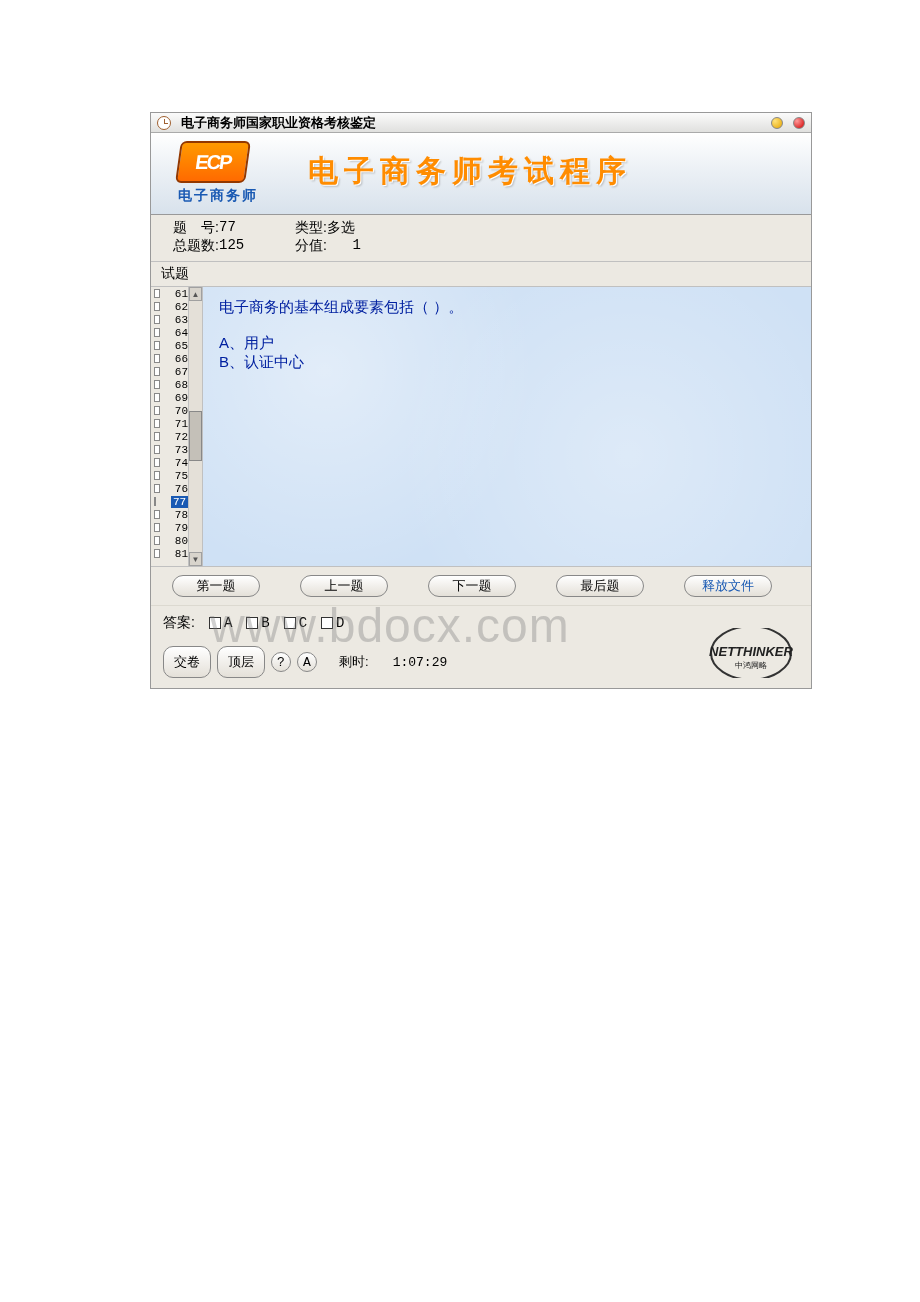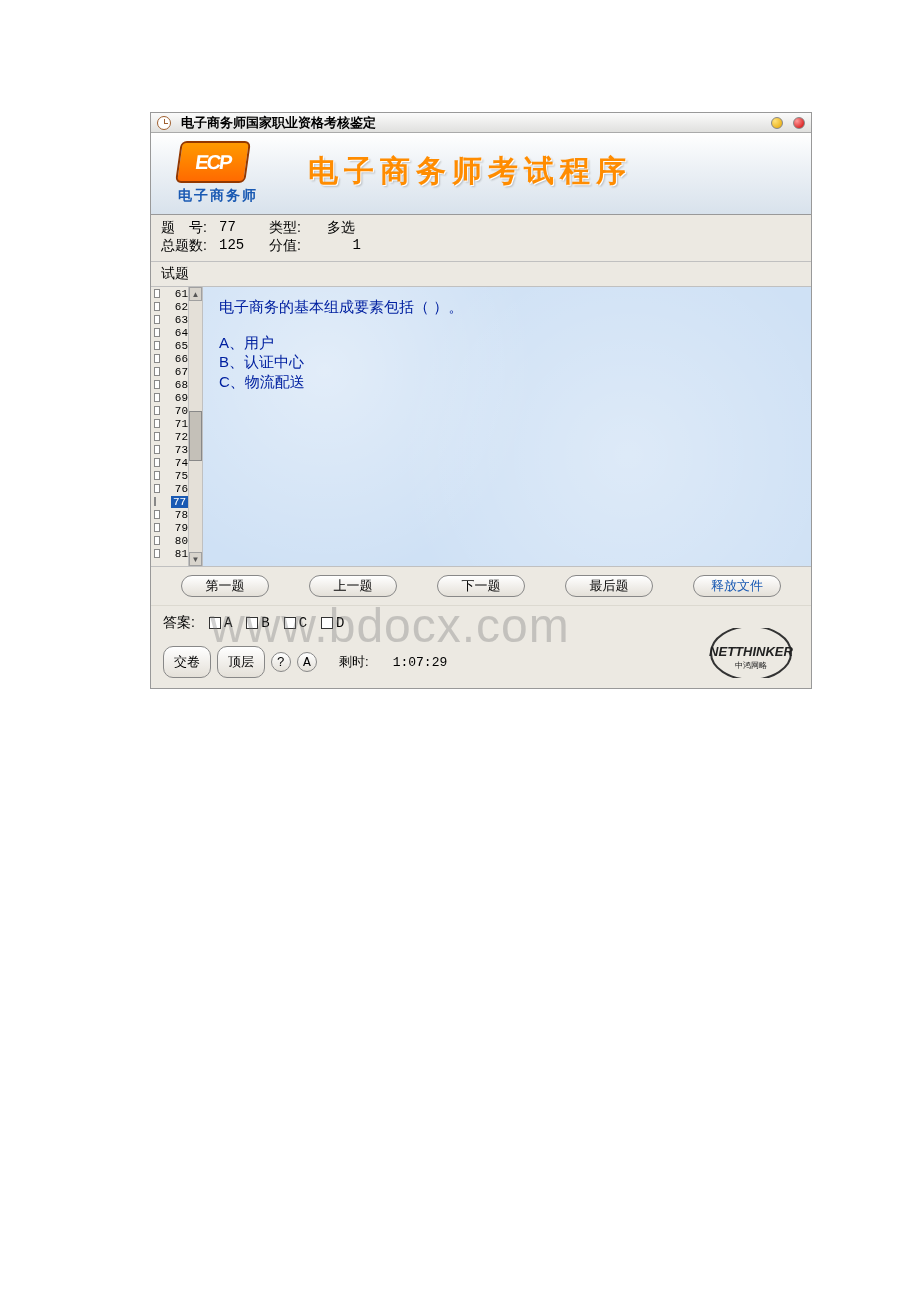--- a/index.html
+++ b/index.html
@@ -94,21 +94,21 @@
 
     .info-row {
       padding: 4px 10px 6px 10px;
       background: #ece9e2;
       font-size: 14px;
       color: #000;
       display: grid;
       grid-template-columns: 58px 50px 58px 40px;
       row-gap: 0;
     }
-    .info-row .lab { text-align: left; }
+    .info-row .lab { text-align: right; }
     .info-row .val { text-align: left; font-family: "Courier New", monospace; }
 
     .section-label {
       padding: 3px 10px;
       border-top: 1px solid #c0c0c0;
       border-bottom: 1px solid #c0c0c0;
       background: #ece9e2;
       font-size: 14px;
     }
 
@@ -168,25 +168,25 @@
         radial-gradient(circle at 70% 60%, rgba(255,255,255,0.3) 0, transparent 50%);
       padding: 10px 16px;
       color: #0020a0;
       font-size: 15px;
       line-height: 1.3;
     }
     .qbody .stem { margin-bottom: 16px; }
     .qbody .opt { }
 
     .nav-row {
-      padding: 8px 12px;
+      padding: 8px 21px;
       display: flex;
       gap: 40px;
       align-items: center;
-      justify-content: center;
+      justify-content: flex-start;
     }
     .pill-btn {
       min-width: 88px;
       height: 22px;
       border: 1px solid #888;
       border-radius: 11px;
       background: linear-gradient(to bottom, #ffffff, #e4e0d8);
       font-size: 13px;
       display: flex; align-items: center; justify-content: center;
       cursor: pointer;
@@ -376,21 +376,20 @@
         <div class="sb-track">
           <div class="sb-thumb"></div>
         </div>
         <div class="sb-btn">▼</div>
       </div>
     </div>
     <div class="qbody">
       <div class="stem">电子商务的基本组成要素包括（ ）。</div>
       <div class="opt">A、用户</div>
       <div class="opt">B、认证中心</div>
-      <div class="opt">C、物流配送</div>
     </div>
   </div>
 
   <div class="nav-row">
     <div class="pill-btn">第一题</div>
     <div class="pill-btn">上一题</div>
     <div class="pill-btn">下一题</div>
     <div class="pill-btn">最后题</div>
     <div class="pill-btn release">释放文件</div>
   </div>

